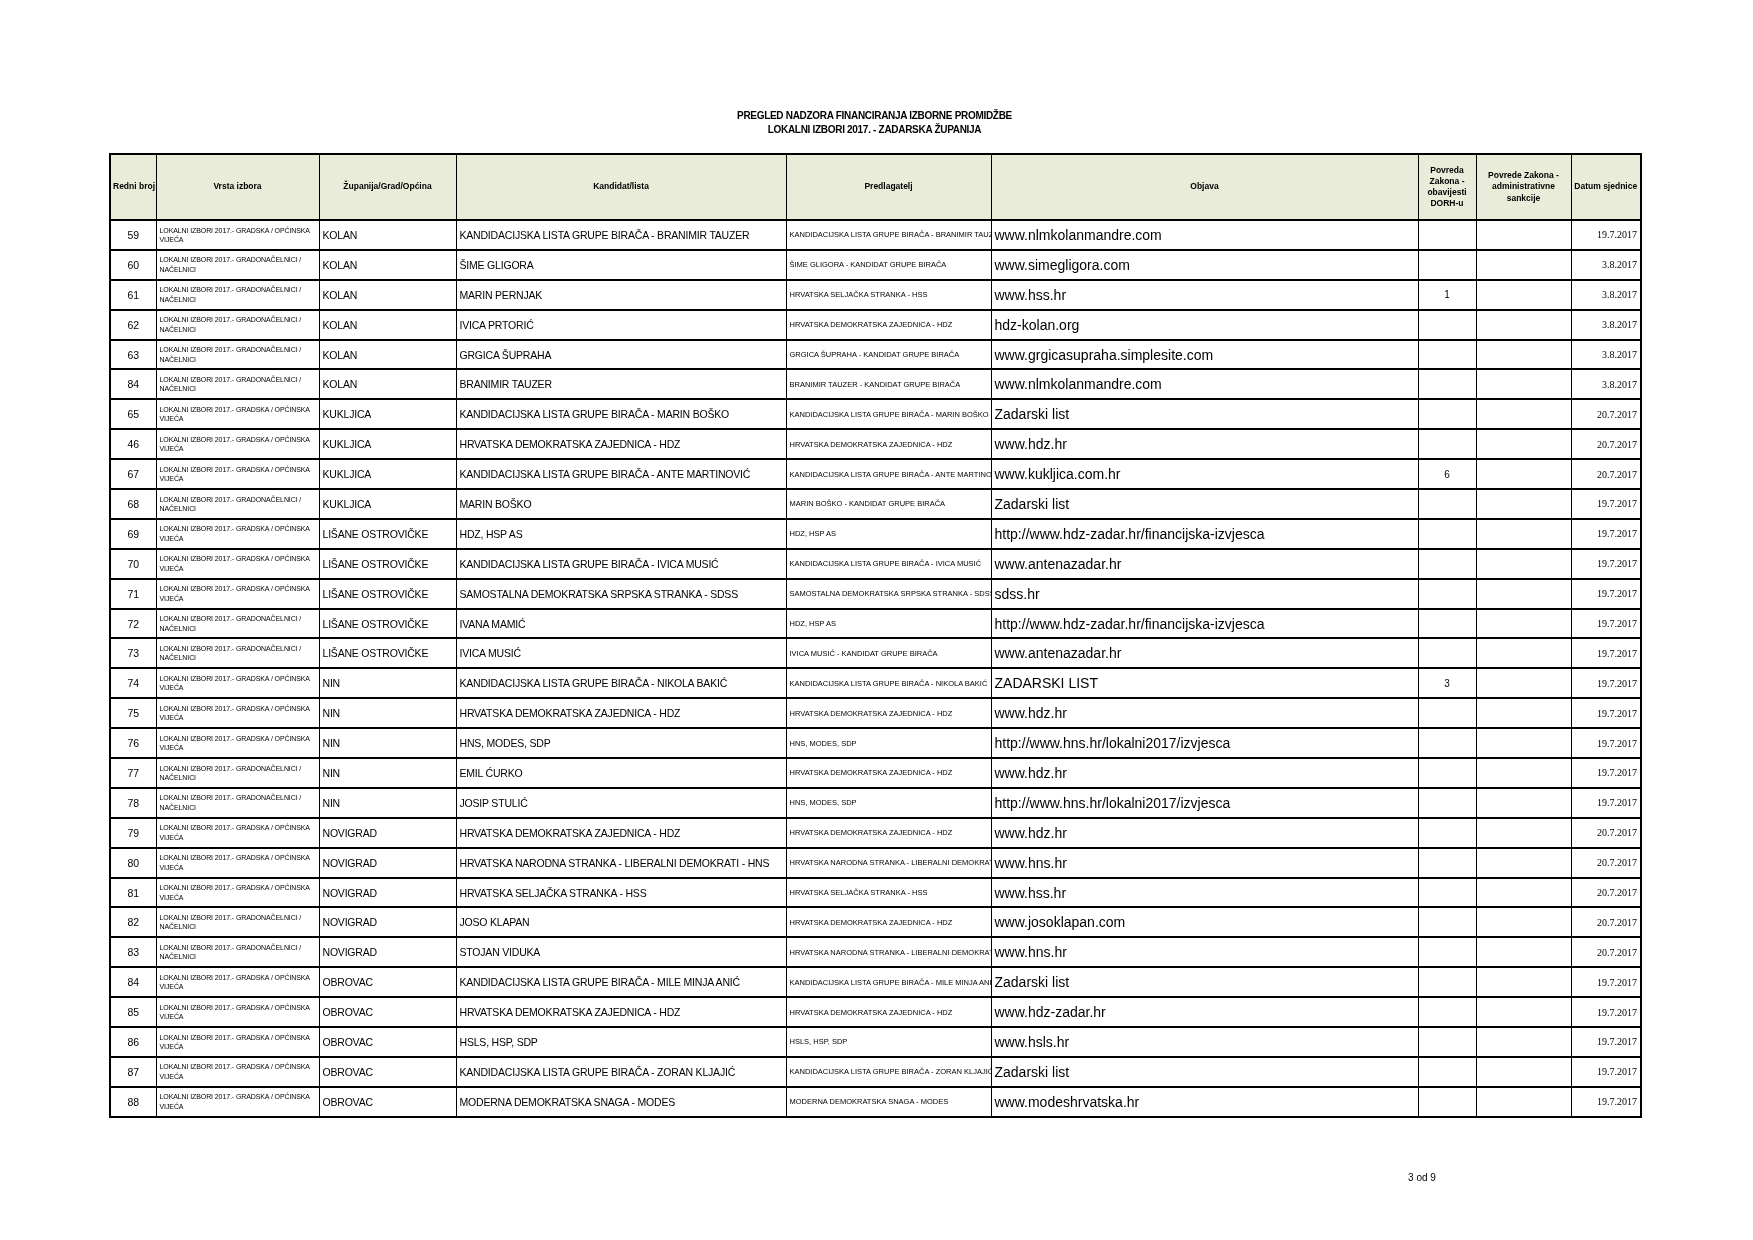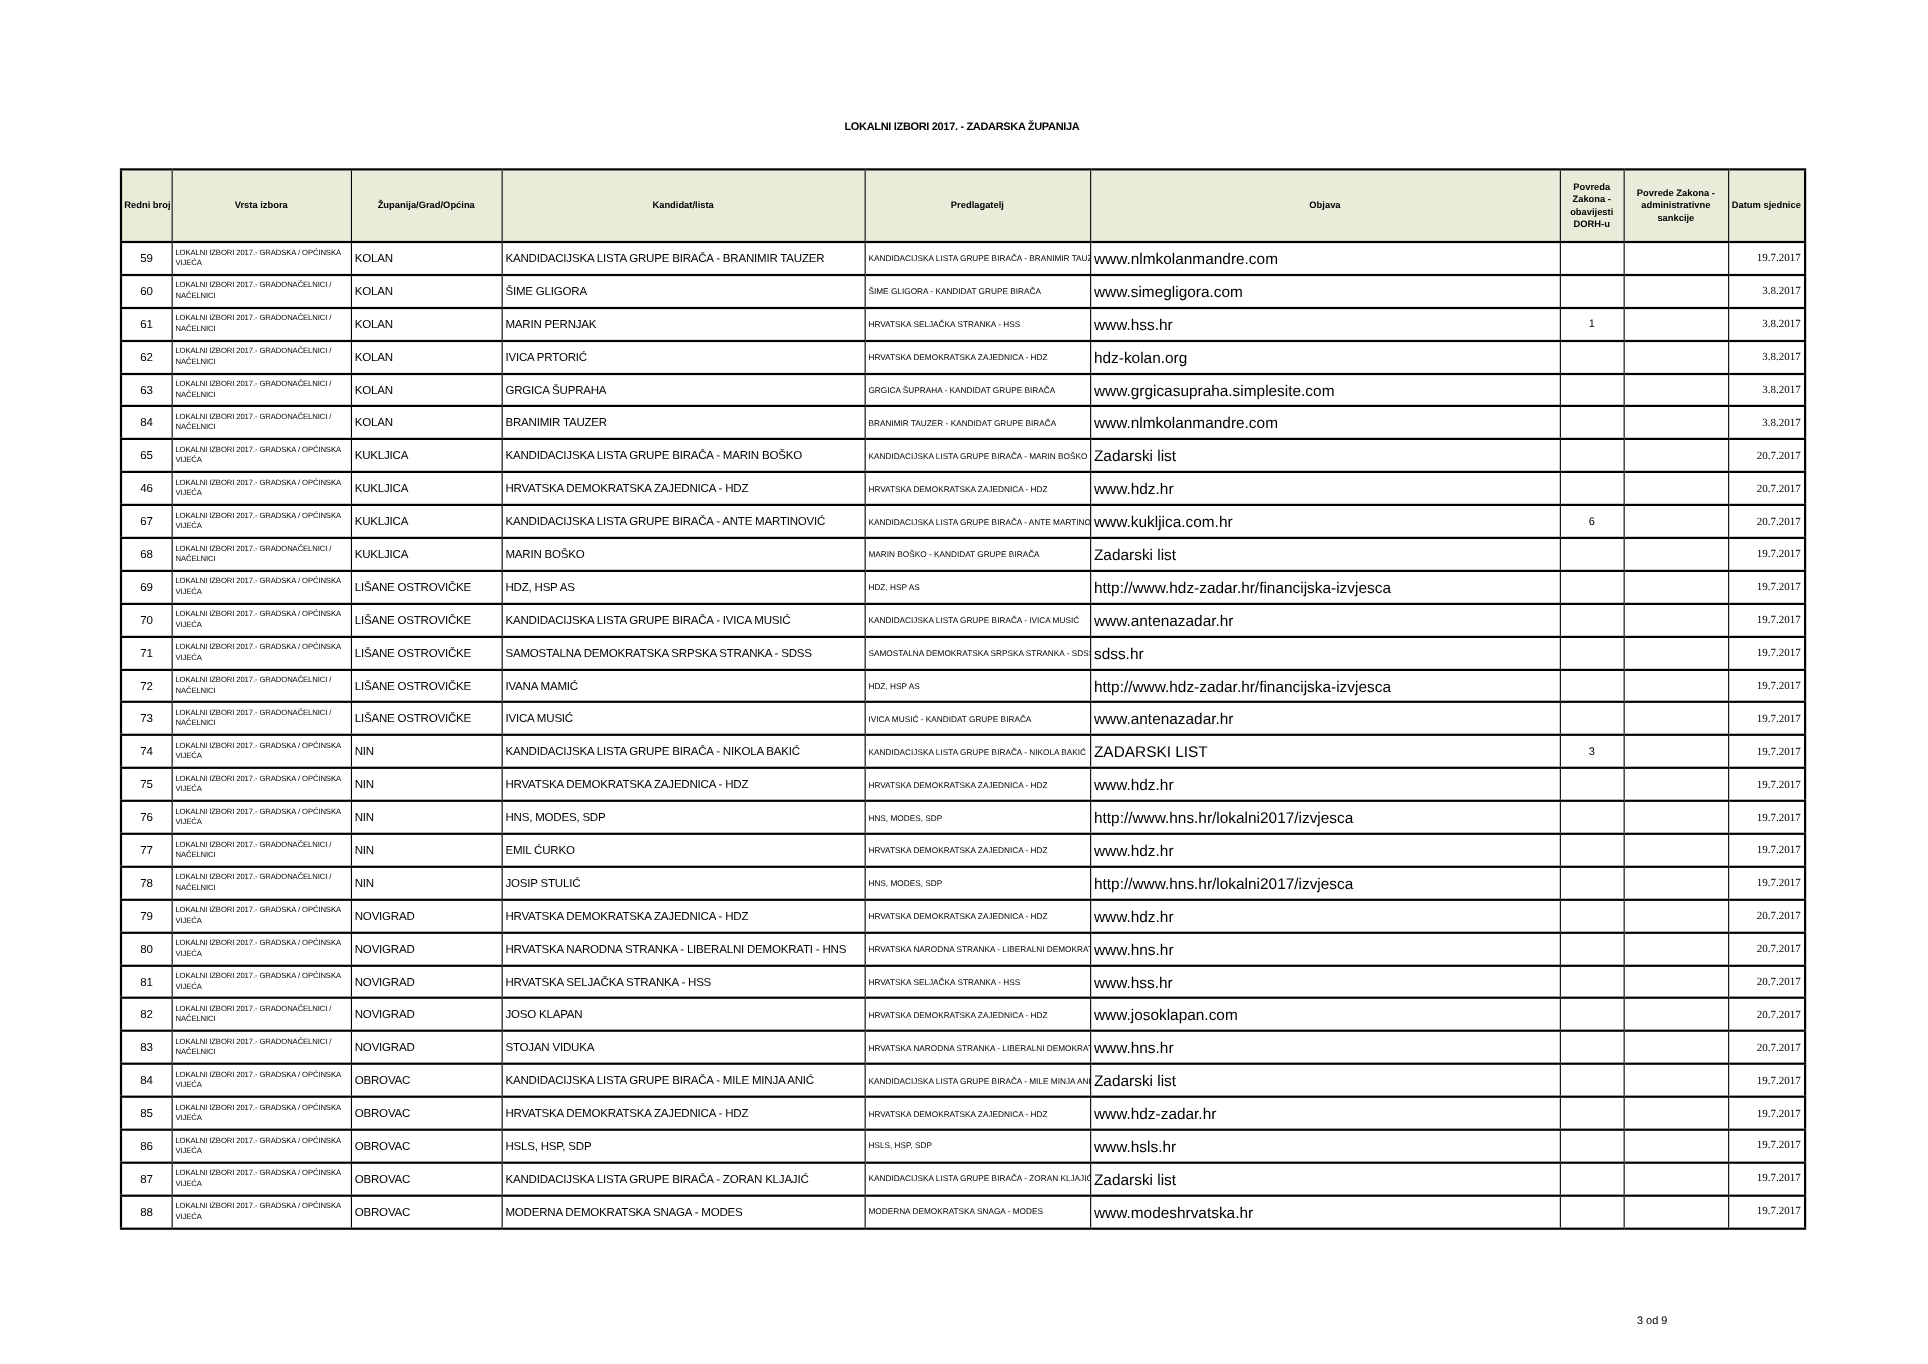--- a/index.html
+++ b/index.html
@@ -51,32 +51,32 @@
   .col-vrsta{font-size:7px;line-height:1.35;letter-spacing:-0.1px;padding:1px 2px;}
   .col-grad{font-size:10.5px;letter-spacing:-0.2px;white-space:nowrap;}
   .col-kandidat{font-size:10.5px;letter-spacing:-0.2px;white-space:nowrap;}
   .col-predlagatelj{font-size:7.5px;white-space:nowrap;}
   .col-objava{font-size:14px;white-space:nowrap;}
   .col-dorh{text-align:center;font-size:10px;}
   .col-sankcije{text-align:center;font-size:10px;}
   .col-datum{text-align:right;font-size:10px;padding-right:4px;white-space:nowrap;font-family:Liberation Serif, serif;}
   .page-footer{
     position:absolute;
-    left:1472px;top:1172px;width:60px;
+    left:1392px;top:1172px;width:60px;
     font-size:10px;
     text-align:center;
-    margin-top:24px;
   }
 </style>
 </head>
 <body>
 
 <div class="page">
 
   <div class="doc-title">
+    <div>PREGLED NADZORA  FINANCIRANJA IZBORNE PROMIDŽBE</div>
     <div>LOKALNI IZBORI 2017.  - ZADARSKA ŽUPANIJA</div>
   </div>
 
   <table class="report">
     <colgroup>
       <col style="width:46px">
       <col style="width:163px">
       <col style="width:137px">
       <col style="width:330px">
       <col style="width:205px">

